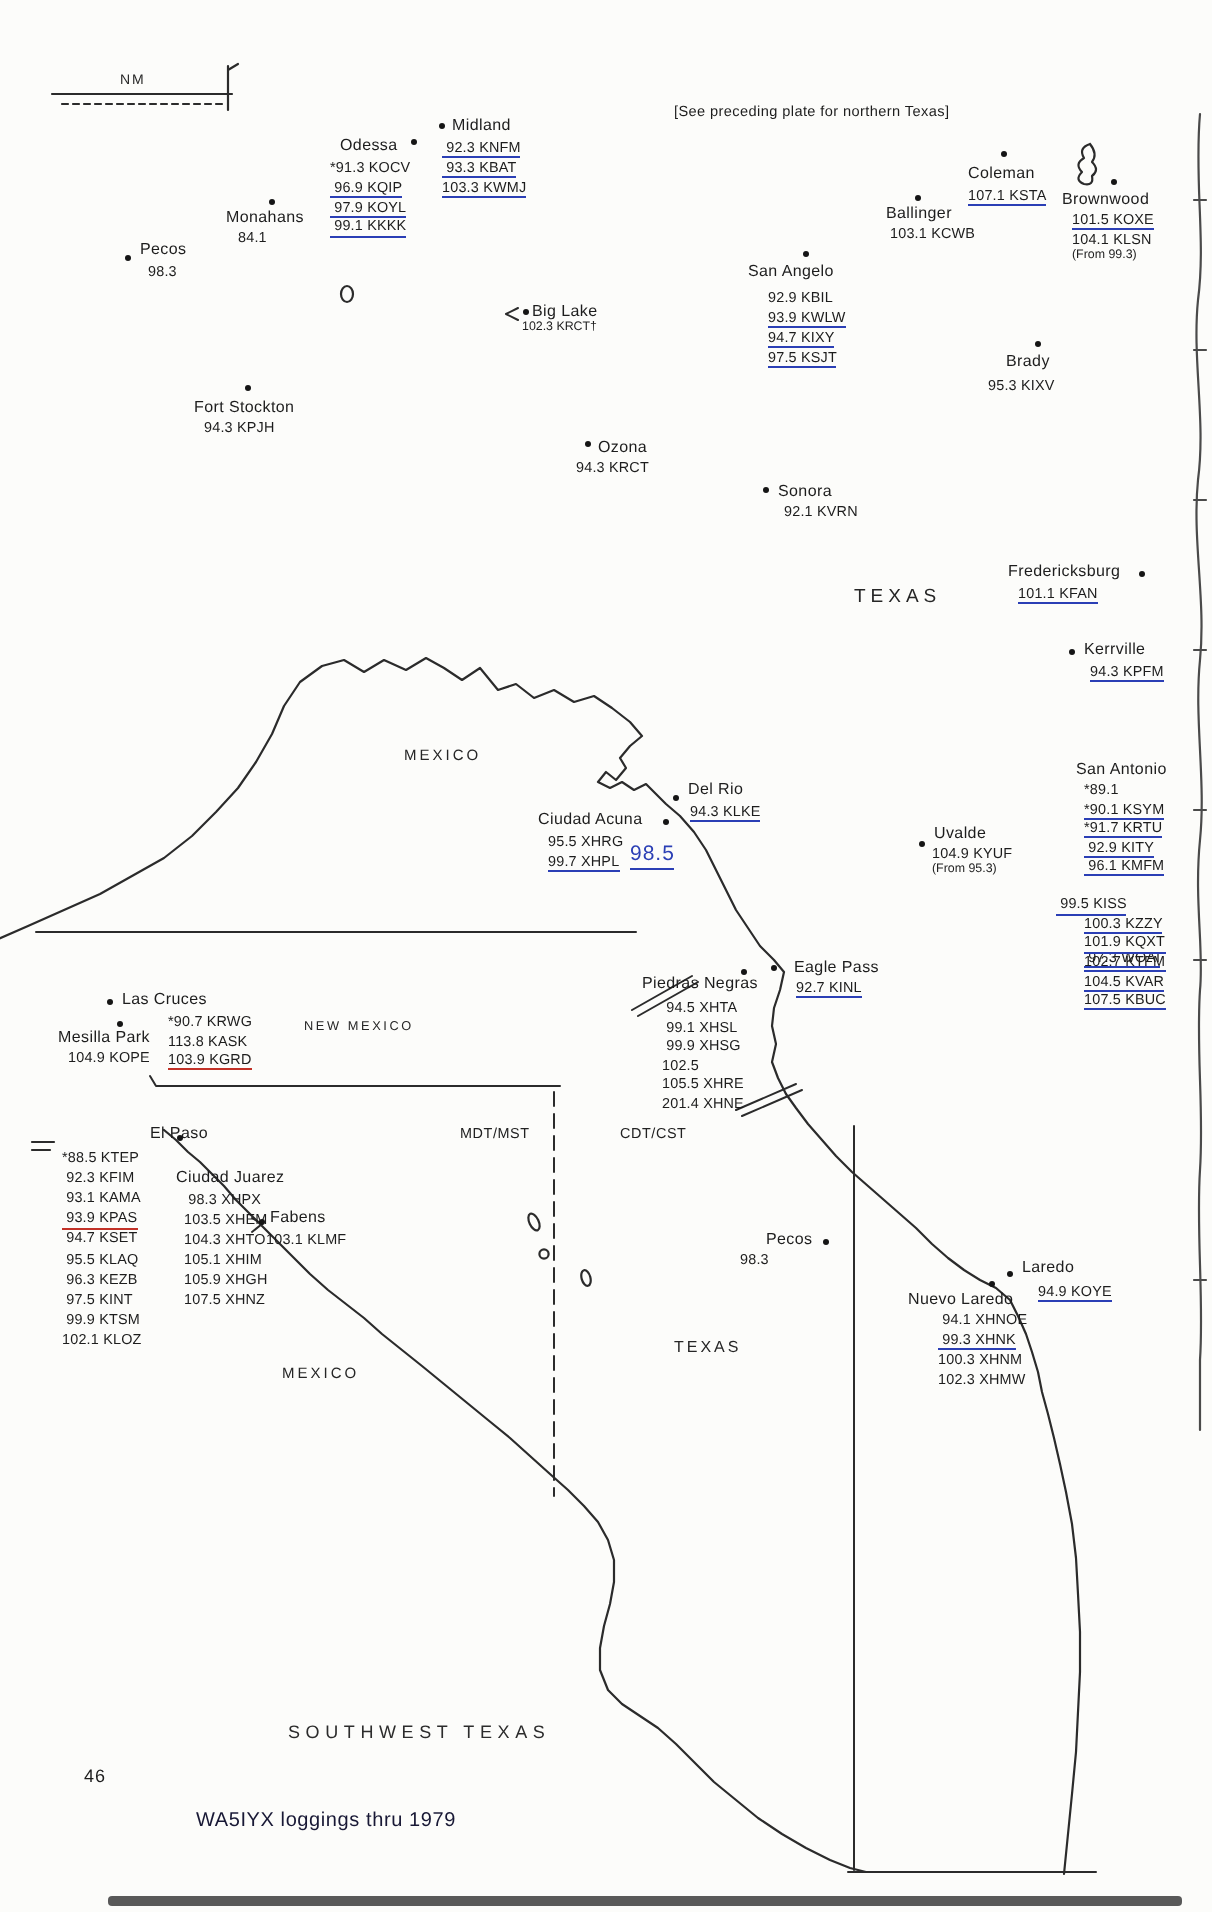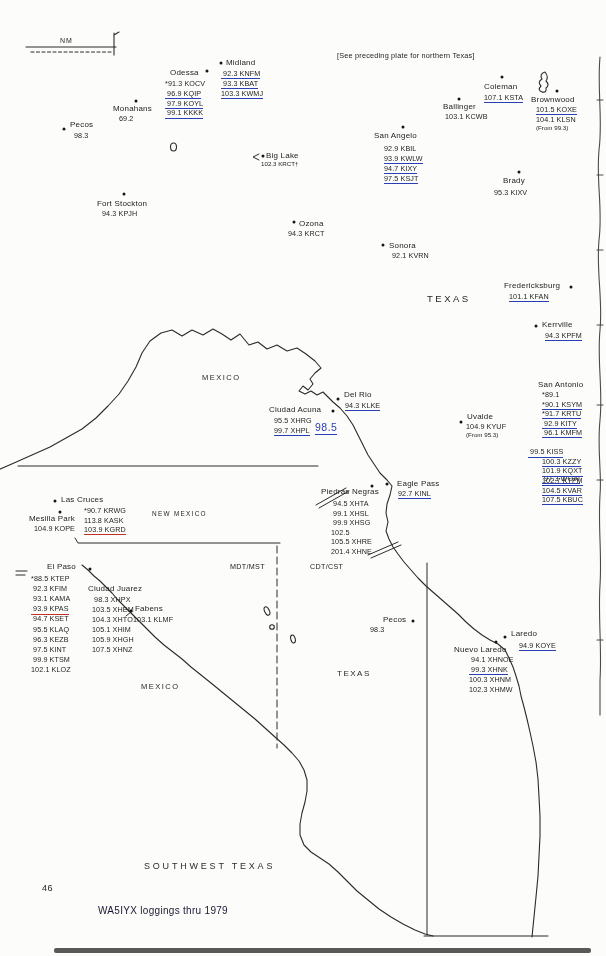--- a/index.html
+++ b/index.html
@@ -80,21 +80,21 @@
       <div class="lbl region" style="left: 427px; top: 294px; font-size: 9.5px; letter-spacing: 2.5px;">TEXAS</div>
       <div class="lbl region" style="left: 202px; top: 374px; font-size: 7.5px; letter-spacing: 1.5px;">MEXICO</div>
       <div class="lbl region" style="left: 152px; top: 511px; font-size: 6.4px; letter-spacing: 1.3px;">NEW MEXICO</div>
       <div class="lbl region" style="left: 337px; top: 670px; font-size: 8px; letter-spacing: 1.5px;">TEXAS</div>
       <div class="lbl region" style="left: 141px; top: 683px; font-size: 7.5px; letter-spacing: 1.5px;">MEXICO</div>
       <div class="lbl city" style="left: 70px; top: 121px;">Pecos</div>
       <div class="dot" style="left: 64px; top: 129px;"></div>
       <div class="lbl st" style="left: 74px; top: 132px;"><span class="tx">98.3</span></div>
       <div class="lbl city" style="left: 113px; top: 105px;">Monahans</div>
       <div class="dot" style="left: 136px; top: 101px;"></div>
-      <div class="lbl st" style="left: 119px; top: 115px;"><span class="tx">69.2</span></div>
+      <div class="lbl st" style="left: 119px; top: 115px;"><span class="tx">84.1</span></div>
       <div class="lbl city" style="left: 170px; top: 69px;">Odessa</div>
       <div class="dot" style="left: 207px; top: 71px;"></div>
       <div class="lbl st" style="left: 165px; top: 80px;"><span class="tx">*91.3 KOCV</span></div>
       <div class="lbl st u-b" style="left: 165px; top: 89.8px;"><span class="tx"> 96.9 KQIP</span></div>
       <div class="lbl st u-b" style="left: 165px; top: 99.6px;"><span class="tx"> 97.9 KOYL</span></div>
       <div class="lbl st u-b" style="left: 165px; top: 109.4px;"><span class="tx"> 99.1 KKKK</span></div>
       <div class="lbl city" style="left: 226px; top: 59px;">Midland</div>
       <div class="dot" style="left: 221px; top: 63px;"></div>
       <div class="lbl st u-b" style="left: 221px; top: 70px;"><span class="tx"> 92.3 KNFM</span></div>
       <div class="lbl st u-b" style="left: 221px; top: 79.8px;"><span class="tx"> 93.3 KBAT</span></div>
@@ -173,21 +173,21 @@
       <div class="lbl st" style="left: 331px; top: 538.4px;"><span class="tx">105.5 XHRE</span></div>
       <div class="lbl st" style="left: 331px; top: 548px;"><span class="tx">201.4 XHNE</span></div>
       <div class="lbl city" style="left: 61px; top: 496px;">Las Cruces</div>
       <div class="dot" style="left: 55px; top: 501px;"></div>
       <div class="lbl st" style="left: 84px; top: 507px;"><span class="tx">*90.7 KRWG</span></div>
       <div class="lbl st" style="left: 84px; top: 516.6px;"><span class="tx">113.8 KASK</span></div>
       <div class="lbl st u-r" style="left: 84px; top: 526.2px;"><span class="tx">103.9 KGRD</span></div>
       <div class="lbl city" style="left: 29px; top: 515px;">Mesilla Park</div>
       <div class="dot" style="left: 60px; top: 512px;"></div>
       <div class="lbl st" style="left: 34px; top: 525px;"><span class="tx">104.9 KOPE</span></div>
-      <div class="lbl city" style="left: 47px; top: 563px;">El Paso</div>
+      <div class="lbl city" style="left: 75px; top: 563px;">El Paso</div>
       <div class="dot" style="left: 90px; top: 569px;"></div>
       <div class="lbl st" style="left: 31px; top: 575px;"><span class="tx">*88.5 KTEP</span></div>
       <div class="lbl st" style="left: 31px; top: 585.1px;"><span class="tx"> 92.3 KFIM</span></div>
       <div class="lbl st" style="left: 31px; top: 595.2px;"><span class="tx"> 93.1 KAMA</span></div>
       <div class="lbl st u-r" style="left: 31px; top: 605.3px;"><span class="tx"> 93.9 KPAS</span></div>
       <div class="lbl st" style="left: 31px; top: 615.4px;"><span class="tx"> 94.7 KSET</span></div>
       <div class="lbl st" style="left: 31px; top: 625.5px;"><span class="tx"> 95.5 KLAQ</span></div>
       <div class="lbl st" style="left: 31px; top: 635.6px;"><span class="tx"> 96.3 KEZB</span></div>
       <div class="lbl st" style="left: 31px; top: 645.7px;"><span class="tx"> 97.5 KINT</span></div>
       <div class="lbl st" style="left: 31px; top: 655.8px;"><span class="tx"> 99.9 KTSM</span></div>

